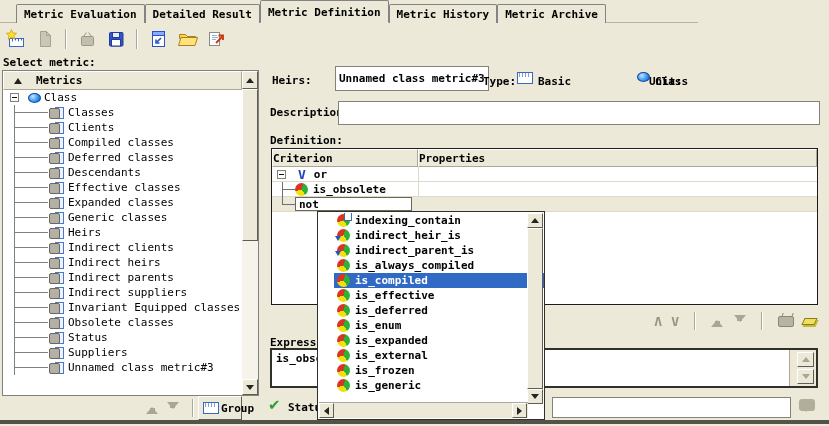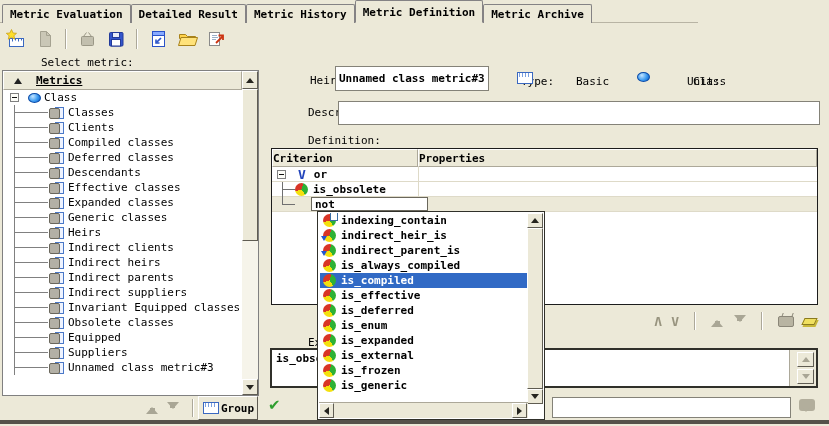--- a/index.html
+++ b/index.html
@@ -1,37 +1,37 @@
 <!DOCTYPE html>
 <html><head>
 <meta charset="utf-8">
 <style>
   * { margin:0; padding:0; box-sizing:border-box; }
   html,body { width:829px; height:426px; }
   body { font-family:"DejaVu Sans Mono", monospace; font-size:11px; color:#000; background:#ece9d8; }
   .app { position:relative; width:829px; height:426px; background:#ece9d8; overflow:hidden; }
 
   
-  .tabbar { position:absolute; left:0; top:0; width:698px; height:23px; display:flex; align-items:flex-end; padding-left:2px; }
+  .tabbar { position:absolute; left:0; top:0; width:698px; height:23px; display:flex; align-items:flex-end; padding-left:16px; }
   .tabbar::after { content:""; position:absolute; left:0; right:0; bottom:0; border-bottom:1px solid #b8b4a4; }
   .tab { position:relative; z-index:1; height:19px; padding:3px 7px 2px 7px; font-weight:bold; background:#ece9d8;
          border:1px solid #848284; border-bottom:none; border-radius:2px 2px 0 0; white-space:nowrap; cursor:default; }
   .tab.active { height:23px; padding-top:5px; z-index:3; border-bottom:1px solid #ece9d8; }
 
   
   .toolbar { position:absolute; left:4px; top:26px; height:26px; display:flex; align-items:center; gap:5px; }
   .tbtn { width:24px; height:24px; display:flex; align-items:center; justify-content:center; }
   .tsep { width:2px; height:20px; border-left:1px solid #aca899; border-right:1px solid #fff; margin:0 3px; }
 
   
-  .lbl { font-weight:normal; position:absolute; white-space:nowrap;margin-left:38px; }
+  .lbl { font-weight:bold; position:absolute; white-space:nowrap; }
   .tree-panel { position:absolute; left:2px; top:70px; width:257px; height:326px; background:#ece9d8;
                 border:1px solid #808080; }
   .tree-header { position:absolute; left:0; top:0; width:239px; height:19px; background:#ece9d8;
-                 border:1px solid; border-color:#fff #aca899 #aca899 #fff; display:flex; align-items:center; font-weight:bold;text-decoration:underline; }
+                 border:1px solid; border-color:#fff #aca899 #aca899 #fff; display:flex; align-items:center; font-weight:bold; }
   .sortup { width:0; height:0; border-left:4px solid transparent; border-right:4px solid transparent; border-bottom:6px solid #222;
             margin:0 14px 0 10px; }
   .tree-body { position:absolute; left:0; top:19px; width:239px; height:305px; background:#fff; overflow:hidden; }
   .trow { height:15px; display:flex; align-items:center; white-space:nowrap; }
   .trow .txt { margin-left:3px; }
   .expander { width:9px; height:9px; background:#fdfdf8; border:1px solid #808080; position:relative; flex:none; }
   .expander::after { content:""; position:absolute; left:1px; right:1px; top:3px; border-top:1px solid #111; }
   .root-row .expander { margin-left:7px; }
   .ball { width:13px; height:10px; border-radius:50%; flex:none;
           background:radial-gradient(circle at 35% 30%, #c3e4ff, #3b9af0 55%, #0b57c0); border:1px solid #0a4aa8; }
@@ -51,38 +51,38 @@
   .tri-lf { width:0; height:0; border-top:4px solid transparent; border-bottom:4px solid transparent; border-right:5px solid #26251f; }
   .tri-rt { width:0; height:0; border-top:4px solid transparent; border-bottom:4px solid transparent; border-left:5px solid #26251f; }
   .thumb { position:absolute; background:#ece9d8; border:1px solid; border-color:#fff #5f5c52 #5f5c52 #fff; }
 
   
   .mvarrow { position:relative; width:13px; height:14px; display:inline-block; }
   .mvarrow::before { content:""; position:absolute; left:0; top:0; border:6px solid transparent; border-bottom:7px solid #a9a695; }
   .mvarrow::after { content:""; position:absolute; left:4px; top:7px; width:5px; height:6px; background:#a9a695; }
   .mvarrow.down { transform:rotate(180deg); }
   .ctl-sep { display:inline-block; width:2px; height:18px; border-left:1px solid #aca899; border-right:1px solid #fff; margin:0 6px; vertical-align:middle; }
-  .group-btn { position:absolute; left:198px; top:396px; width:60px; height:24px; background:#ece9d8;
+  .group-btn { position:absolute; left:198px; top:396px; width:44px; height:24px; background:#ece9d8;
                border:1px solid; border-color:#fff #5f5c52 #5f5c52 #fff; display:flex; align-items:center; gap:2px; padding-left:4px; font-weight:bold;}
   .ruler { width:16px; height:12px; background:#fff; border:1px solid #3a68c0; position:relative; flex:none; }
   .ruler::before { content:""; position:absolute; top:0; left:1px; right:1px; height:4px;
                    background:repeating-linear-gradient(90deg,#7aa0e0 0 1px,transparent 1px 3px); }
 
   
   .field { position:absolute; background:#fff; border:1px solid; border-color:#848278 #fdfdf6 #fdfdf6 #848278; outline:1px solid #aca89a;
            font-family:"DejaVu Sans Mono", monospace; font-size:11px; font-weight:bold; padding:2px 3px; }
   input.field { outline:none; border:1px solid #848278; }
 
   
   .grid { position:absolute; left:271px; top:148px; width:547px; height:157px; background:#fff; border:1px solid #1c1c1c; }
   .ghead { position:absolute; left:0; top:0; height:18px; display:flex; width:100%; }
   .gcell { background:#ece9d8; border:1px solid; border-color:#fff #aca899 #aca899 #fff; font-weight:bold; display:flex; align-items:center; }
   .gcell.c1 { width:146px; } .gcell.c2 { flex:1; }
   .grow { position:absolute; left:0; width:100%; height:15px; display:flex; align-items:center; border-bottom:1px solid #dedac8; }
-  .grow.r1 { top:18px; } .grow.r2 { top:33px; } .grow.r3 { top:48px; background:#ece9d8;gap:16px; }
+  .grow.r1 { top:18px; } .grow.r2 { top:33px; } .grow.r3 { top:48px; background:#ece9d8; }
   .grid .colline { position:absolute; left:146px; top:18px; height:45px; border-left:1px solid #dedac8; }
   .vop { color:#2244bb; font-weight:bold; font-size:13px; line-height:11px; margin:0 3px 0 12px; }
   .pie { width:13px; height:13px; border-radius:50%; flex:none; position:relative;
          background:conic-gradient(from 15deg, #2eb135 0 130deg, #f4e00e 130deg 240deg, #d93526 240deg 360deg); }
   .pie.pie-doc::after { content:""; position:absolute; right:-2px; top:-3px; width:6px; height:8px; background:#fff; border:1px solid #3a6ea5; }
   .pie.pie-arrow::after { content:""; position:absolute; left:-2px; bottom:-2px; width:0; height:0;
                           border:3px solid transparent; border-top:5px solid #2255cc; }
   .grow .expander { margin-left:5px; }
   .tee { width:13px; height:15px; margin-left:10px; flex:none; border-left:1px solid #707070; position:relative; }
   .tee::after { content:""; position:absolute; left:0; top:7px; width:12px; border-top:1px solid #707070; }
@@ -108,42 +108,42 @@
   .spin.up { top:2px; } .spin.up .t { border-bottom:5px solid #a9a695; }
   .spin.dn { top:19px; } .spin.dn .t { border-top:5px solid #a9a695; }
 
   
   .check { position:absolute; left:268px; top:396px; font-family:"DejaVu Sans", sans-serif; font-size:15px; font-weight:bold; color:#2f9e2f; }
   .bubble { position:absolute; left:799px; top:399px; width:16px; height:12px; background:#b2ae9c; border-radius:3px; }
   .bubble::after { content:""; position:absolute; left:3px; bottom:-5px; border:4px solid transparent; border-top:5px solid #b2ae9c; }
 
   
   .dropdown { position:absolute; left:317px; top:211px; width:228px; height:209px; background:#fff; border:1px solid #30302a; z-index:30; }
-  .ditems { position:absolute; left:2px; top:1px; width:210px; height:191px; overflow:hidden; }
+  .ditems { position:absolute; left:16px; top:1px; width:210px; height:191px; overflow:hidden; }
   .ditem { height:15px; display:flex; align-items:center; padding-left:3px; white-space:nowrap; }
   .ditem.selected { background:#316ac5; color:#fff; }
   .dd-vscroll { position:absolute; right:1px; top:1px; width:16px; height:191px; background:#f6f4ea; }
   .dd-hscroll { position:absolute; left:1px; bottom:1px; width:209px; height:16px; background:#ece9d8; border-top:1px solid #aca899; }
 
   .bottom-edge { position:absolute; left:0; top:420px; width:829px; height:4px; background:#55524a; }
 </style>
 </head>
 <body>
 
 <div class="app">
 
   <div class="tabbar">
 
       <div class="tab"><span>Metric Evaluation</span></div>
 
       <div class="tab"><span>Detailed Result</span></div>
 
+      <div class="tab active"><span>Metric Definition</span></div>
+
       <div class="tab"><span>Metric History</span></div>
-
-      <div class="tab active"><span>Metric Definition</span></div>
 
       <div class="tab"><span>Metric Archive</span></div>
     </div>
 
   <div class="toolbar">
     <span class="tbtn">
       <svg width="22" height="22" viewBox="0 0 22 22">
         <rect x="4.5" y="10.5" width="14" height="8" fill="#fff" stroke="#3a68c0"></rect>
         <path d="M7.5 10.5v3 M10.5 10.5v2 M13.5 10.5v3 M16.5 10.5v2" stroke="#3a68c0" fill="none"></path>
         <path d="M6.5 1.5 L8 5l3.5.3-2.6 2.4.8 3.5-3.2-1.9-3.2 1.9.8-3.5L1.3 5.3 4.9 5z" fill="#ffdf2b" stroke="#caa21a" stroke-width="0.8"></path>
@@ -297,21 +297,21 @@
 
           <div class="trow">
             <span class="tline"></span>
             <span class="lock"></span>
             <span class="txt">Obsolete classes</span>
           </div>
 
           <div class="trow">
             <span class="tline"></span>
             <span class="lock"></span>
-            <span class="txt">Equipped</span>
+            <span class="txt">Status</span>
           </div>
 
           <div class="trow">
             <span class="tline"></span>
             <span class="lock"></span>
             <span class="txt">Suppliers</span>
           </div>
 
           <div class="trow">
             <span class="tline"></span>

